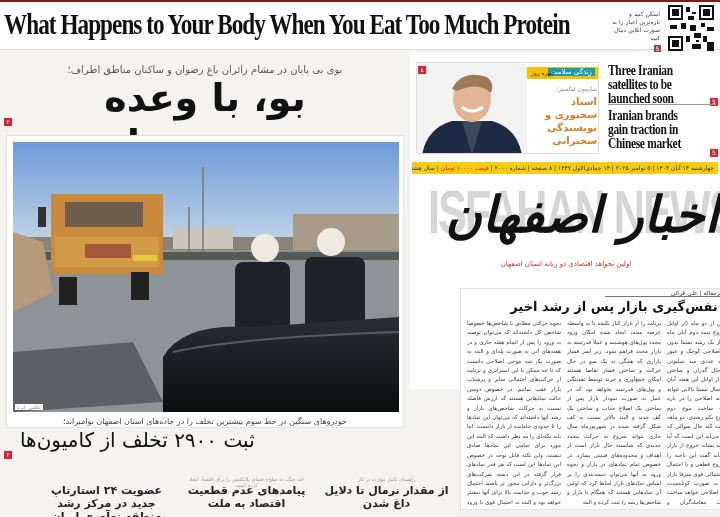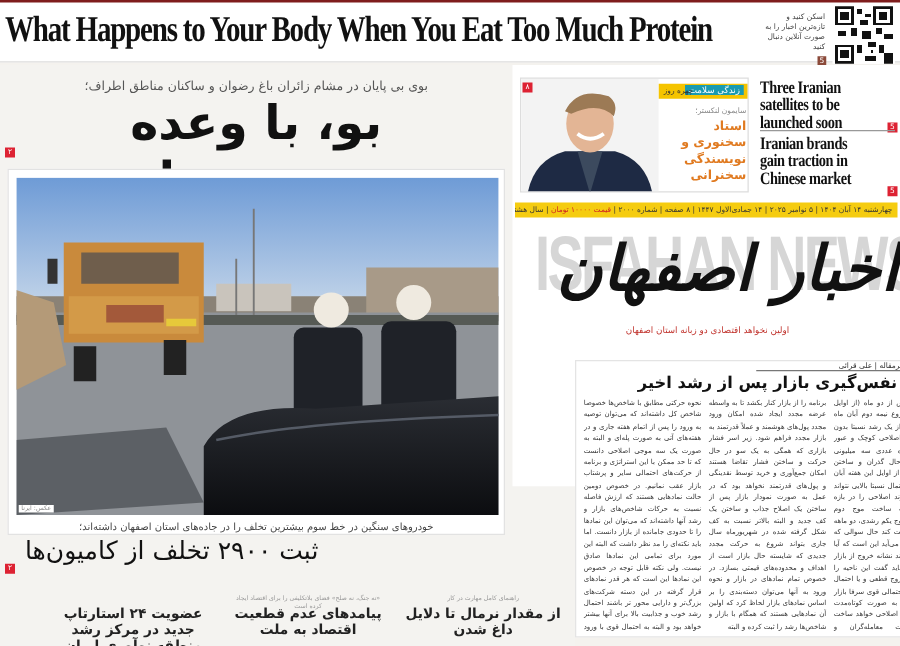--- a/index.html
+++ b/index.html
@@ -143,21 +143,21 @@
         <rect x="260" y="185" width="70" height="6" fill="#e8e8ea"></rect>
 
         <path d="M150 270 L150 215 Q170 180 240 185 L386 175 L386 270 Z" fill="url(#car)"></path>
         <path d="M160 210 Q230 195 386 190" stroke="#555b66" stroke-width="2" fill="none"></path>
 
         <path d="M0 210 L120 200 L150 260 L0 270 Z" fill="#3b3e42" opacity="0.6"></path>
       </svg>
     </div>
     <div class="photo-caption-credit">عکس: ایرنا</div>
   </div>
-  <div class="caption-kicker">خودروهای سنگین در خط سوم بیشترین تخلف را در جاده‌های استان اصفهان داشته‌اند؛</div>
+  <div class="caption-kicker">خودروهای سنگین در خط سوم بیشترین تخلف را در جاده‌های استان اصفهان نوامبر‌اند؛</div>
   <div class="caption-headline">ثبت ۲۹۰۰ تخلف از کامیون‌ها</div>
   <div class="page-badge" style="left:4px; top:399px;">۲</div>
 
   <div class="teasers">
     <div class="teaser" style="left:2px;">
       <div class="teaser-kicker"></div>
       <div class="teaser-title">عضویت ۲۴ استارتاپ جدید در مرکز رشد منطقه نوآوری ایران</div>
       <div class="teaser-bar" style="background:#1aa0d8;"></div>
       <div class="teaser-num" style="background:#1aa0d8;">۸</div>
     </div>

